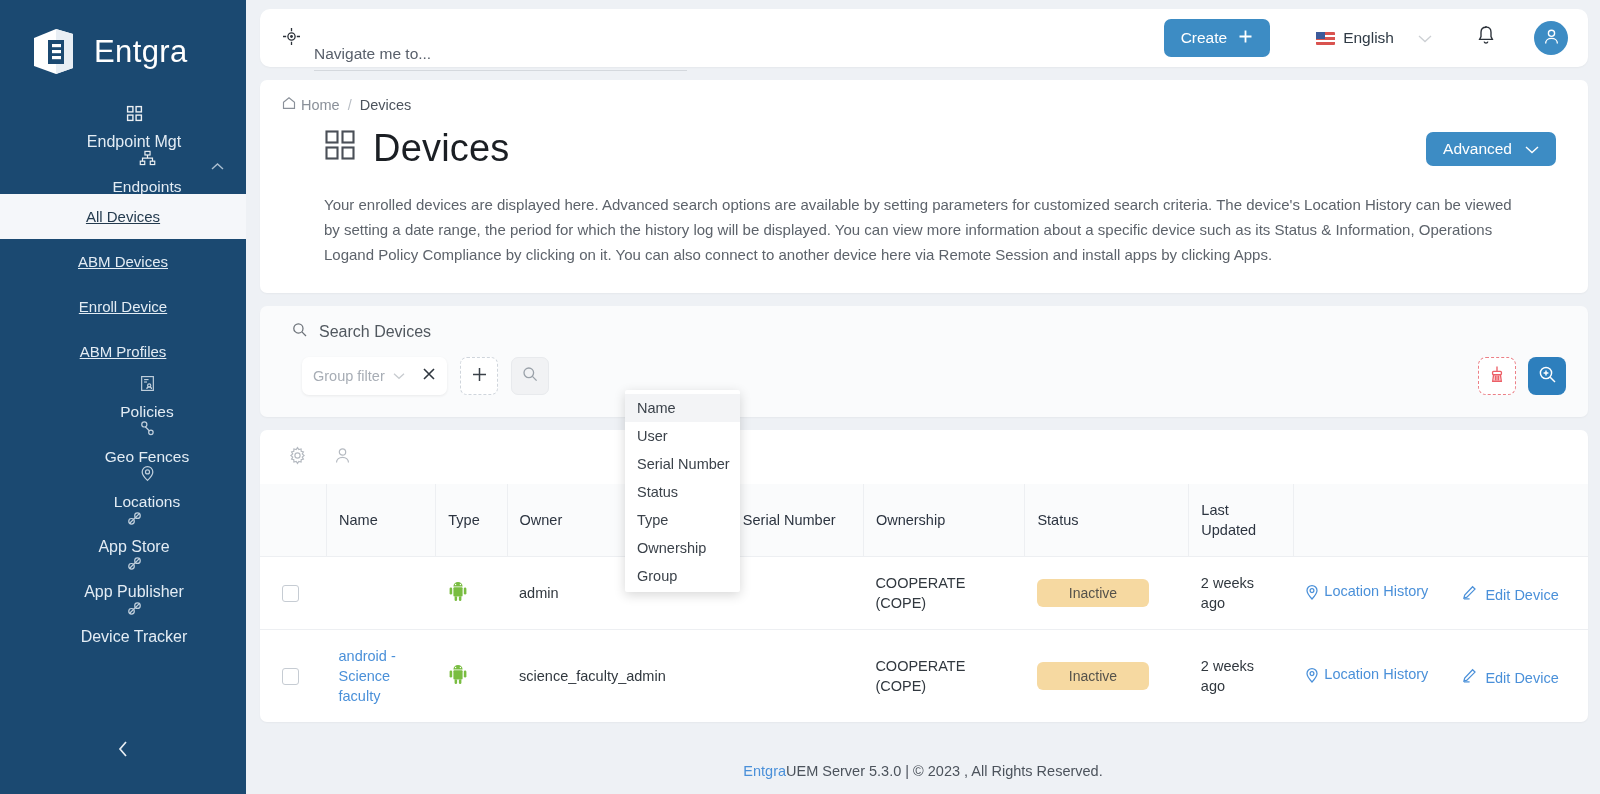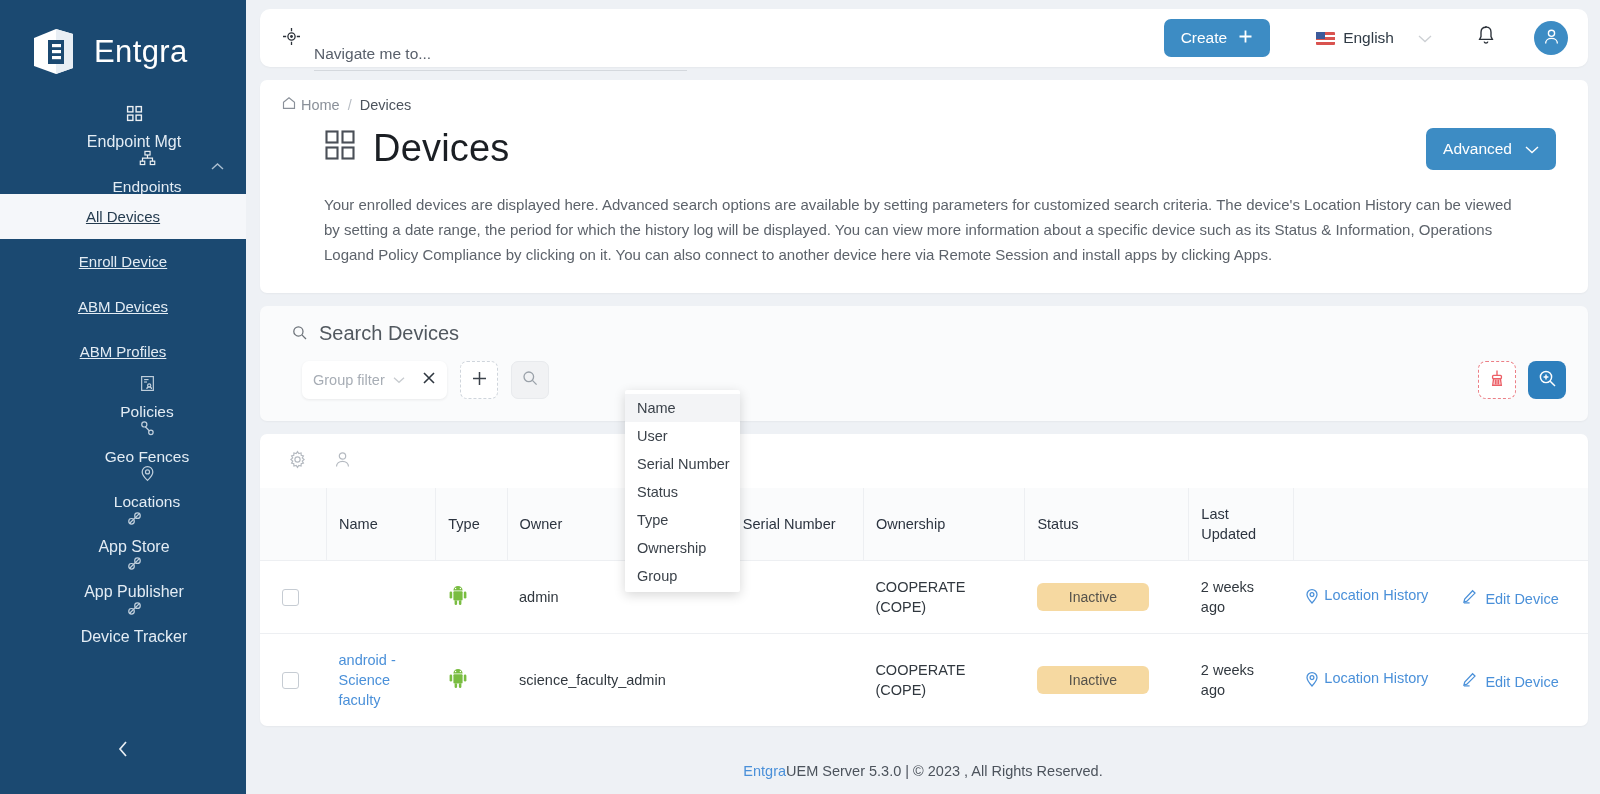--- a/index.html
+++ b/index.html
@@ -124,32 +124,32 @@
   .breadcrumb .sep { color: #b9bec5; }
   .breadcrumb .cur { color: #4c535c; cursor:pointer;}
   .title-row { display: flex; align-items: center; margin-top: 14px; padding-left: 42px; }
   .page-title {
     display: flex; align-items: center; gap: 17px;
     font-size: 38px; font-weight: 400; color: #1b1f24; letter-spacing:.2px;
   }
   .btn-advanced {
     margin-left: auto; margin-right: 10px;
     background: #3d8cc4; color: #fff; border: 0; border-radius: 7px;
-    height: 42px; padding: 0 17px; font-size: 15.5px;
+    height: 34px; padding: 0 17px; font-size: 15.5px;
     font-family: "Liberation Sans", sans-serif;
     display: flex; align-items: center; gap: 13px; cursor: pointer;
   }
   .desc {
     margin-top: 22px; padding: 0 46px 0 42px;
     font-size: 15px; line-height: 25px; color: #5d636b;
   }
 
   
   .filter-card { padding: 16px 22px 22px 22px; position: relative; background:#fafbfc; }
-  .filter-title { display: flex; align-items: center; gap: 12px; font-size: 20px; color: #51585f; padding-left: 10px;}
+  .filter-title { display: flex; align-items: center; gap: 12px; font-size: 16px; color: #51585f; padding-left: 10px;}
   .filter-row { display: flex; align-items: center; gap: 13px; margin-top: 16px; padding-left: 20px; position: relative;}
   .select-filter {
     width: 145px; height: 38px; background: #fff; border-radius: 7px;
     display: flex; align-items: center; padding: 0 11px;
     font-size: 14.5px; color: #a7adb5; gap: 7px; cursor: pointer;
     box-shadow: 0 1px 3px rgba(0,0,0,.07);
   }
   .select-filter .chev { margin-left: 1px; opacity:.55; display:flex;}
   .select-clear { margin-left: auto; color: #2f3740; font-size: 17px; cursor: pointer; }
   .btn-add {
@@ -283,24 +283,24 @@
           <svg width="13" height="9" viewBox="0 0 13 9">
               <path d="M1 7 L6.5 2 L12 7" stroke="#9fb9cf" stroke-width="1.4" fill="none"></path>
             </svg>
         </span>
       </div>
 
       <div class="nav-item level3 active">
         <span class="lbl">All Devices</span>
       </div>
       <div class="nav-item level3">
+        <span class="lbl">ABM Devices</span>
+      </div>
+      <div class="nav-item level3">
         <span class="lbl">Enroll Device</span>
-      </div>
-      <div class="nav-item level3">
-        <span class="lbl">ABM Devices</span>
       </div>
       <div class="nav-item level3">
         <span class="lbl">ABM Profiles</span>
       </div>
 
       <div class="nav-item level2">
         <span class="ico">
           <svg viewBox="0 0 16 16" fill="none" stroke="#cfdbe6" stroke-width="1.1">
             <rect x="2.5" y="1.5" width="11" height="13"></rect>
             <path d="M4.8 4.3 H9"></path>

